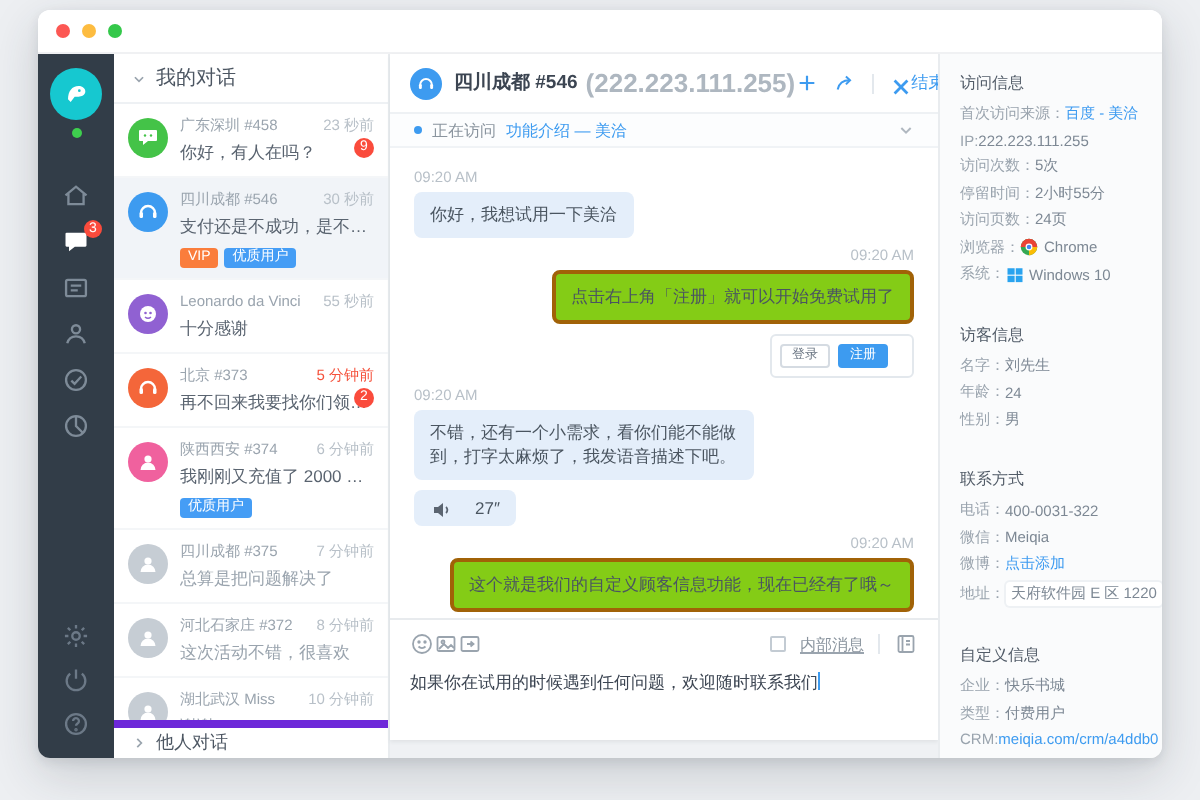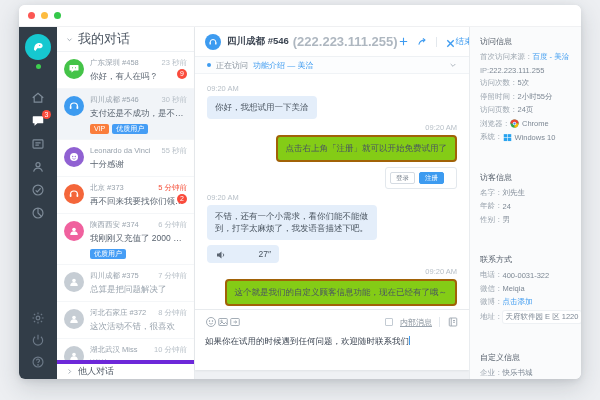--- a/index.html
+++ b/index.html
@@ -23,21 +23,21 @@
   .sic { width:14px; height:14px; color:#7e8b98; position:relative; cursor:pointer; }
   .sic svg { width:14px; height:14px; display:block; }
   .sic.active { color:#ffffff; }
   .sbadge { position:absolute; top:-4px; right:-6px; background:#fa4b3c; color:#fff; font-size:7px; line-height:9px;
             min-width:9px; height:9px; border-radius:5px; text-align:center; padding:0 1px; }
   .sbottom { margin-top:auto; margin-bottom:10px; display:flex; flex-direction:column; align-items:center; gap:8px; }
   .sbottom .sic { color:#6c7987; }
   
   .convlist { width:138px; background:#ffffff; border-right:1px solid #e9ecef; display:flex; flex-direction:column; flex:none; }
   .clhead { height:25px; border-bottom:1px solid #eef1f4; display:flex; align-items:center; padding:0 9px; gap:5px;
-            font-size:13px; color:#4c5662; flex:none; }
+            font-size:10px; color:#4c5662; flex:none; }
   .chev { width:7px; height:7px; color:#9aa4ae; }
   .chev svg { width:7px; height:7px; display:block; }
   .citems { flex:1; overflow:hidden; }
   .conv { display:flex; padding:6px 7px 5px 7px; gap:6px; border-bottom:1px solid #f4f6f8; cursor:pointer; position:relative; }
   .conv.selected { background:#f1f4f8; }
   .cav { width:20px; height:20px; border-radius:50%; flex:none; display:flex; align-items:center; justify-content:center; margin-top:1px; }
   .cav svg { width:12px; height:12px; }
   .cbody { flex:1; min-width:0; }
   .crow1 { display:flex; justify-content:space-between; align-items:baseline; }
   .ctitle { font-size:7.5px; color:#9aa4ae; white-space:nowrap; overflow:hidden; }
@@ -72,21 +72,21 @@
   .blink { font-size:8px; color:#3d9bf0; cursor:pointer; }
   .bchev { margin-left:auto; width:8px; height:8px; color:#b0b8c0; cursor:pointer; }
   .bchev svg { width:8px; height:8px; display:block; }
   .msgs { flex:1; overflow:hidden; padding:6px 12px 4px 12px; display:flex; flex-direction:column; }
   .trow { font-size:7.5px; color:#b8c0c8; margin:4px 0 3px 0; }
   .trow.right { text-align:right; }
   .bub { font-size:8.5px; line-height:1.5; color:#4a5560; border-radius:4px; padding:5px 8px; max-width:250px; }
   .bub.visitor { background:#e4eefa; align-self:flex-start; }
   .bub.agent { background:#84cc16; border:2px solid #a16207; align-self:flex-end; }
   .bub.narrow { max-width:170px; }
-  .voice { align-self:flex-start; background:#e4eefa; border-radius:4px; width:72px; padding:4px 8px; display:flex; align-items:flex-end;
+  .voice { align-self:flex-start; background:#e4eefa; border-radius:4px; width:51px; padding:4px 8px; display:flex; align-items:flex-end;
            justify-content:space-between; font-size:8.5px; color:#4a5560; margin-top:5px; cursor:pointer; }
   .voice svg { width:10px; height:10px; color:#5a6470; }
   .imgcard { align-self:flex-end; width:72px; height:38px; background:#fff; border:1px solid #e3e8ed; border-radius:3px;
              margin-top:5px; padding:4px; display:flex; gap:4px; align-items:flex-start; }
   .mini-btn { font-size:6.5px; line-height:10px; padding:0 5px; border-radius:2px; cursor:pointer; white-space:nowrap; }
   .mini-btn.outline { border:1px solid #d5dbe2; color:#6a7582; background:#fff; }
   .mini-btn.fill { background:#3d9bf0; color:#fff; border:1px solid #3d9bf0; }
   .imeta { align-self:flex-end; display:flex; align-items:center; gap:4px; font-size:7.5px; margin:5px 0 3px 0; }
   .imeta .iname { color:#f5a623; }
   .imeta .isep { color:#dfe3e8; }
@@ -105,21 +105,21 @@
   .caret { display:inline-block; width:1px; height:9px; background:#3d9bf0; vertical-align:-1px; animation:blink 1s steps(1) infinite; }
   @keyframes blink { 50% { opacity:0; } }
   
   .info { width:112px; flex:none; background:#fafbfc; border-left:1px solid #e9ecef; padding:9px 0 0 10px; display:flex; flex-direction:column; font-size:7.5px; overflow:hidden; }
   .ititle { font-size:8px; color:#525c68; margin-bottom:5px; }
   .irow { margin-bottom:3.5px; white-space:nowrap; display:flex; align-items:center; }
   .il { color:#9aa4ae; }
   .iv { color:#7d8894; }
   .iv.link { color:#3d9bf0; cursor:pointer; }
   .iv.field { background:#fff; padding:1px 3px; border-radius:2px; box-shadow:0 0 0 1px #eef1f4; cursor:text; }
-  .isec { margin-top:26px; }
+  .isec { margin-top:16px; }
   .iic { width:9px; height:9px; margin-right:3px; flex:none; }
   .iic svg { width:9px; height:9px; display:block; }
   .itags { display:flex; gap:3px; flex-wrap:wrap; }
 </style>
 </head>
 <body>
 
 <div class="stage">
 <div class="window">
 

